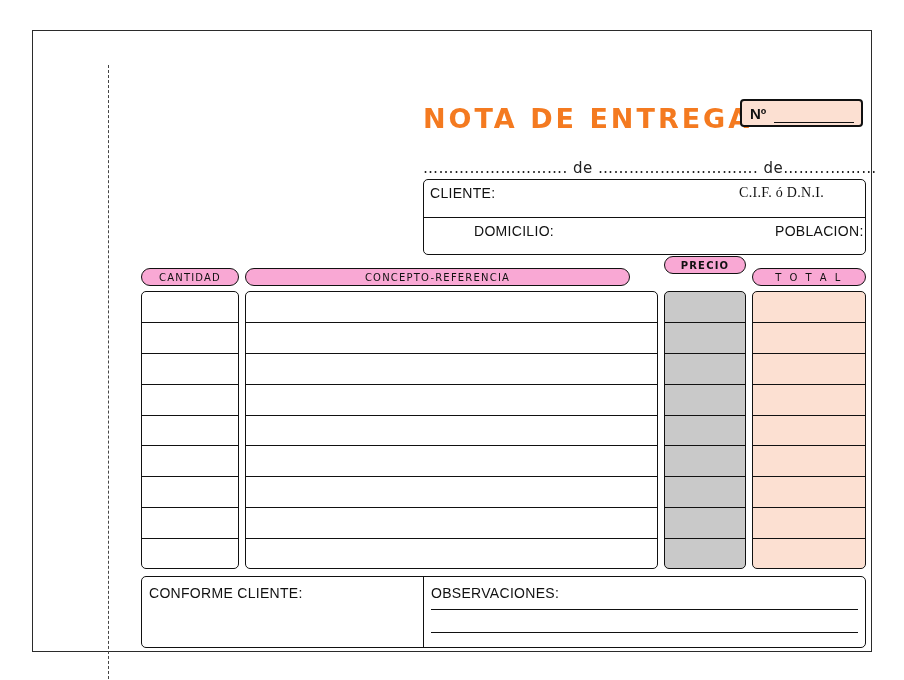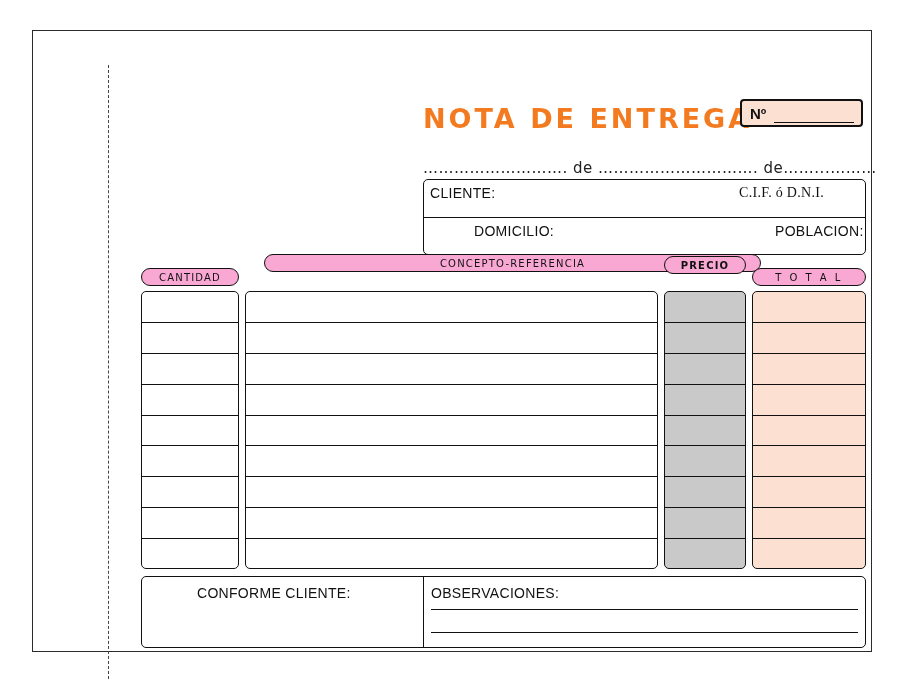--- a/index.html
+++ b/index.html
@@ -129,21 +129,21 @@
     box-sizing: border-box;
     font-size: 10px;
     letter-spacing: 1.2px;
     color: #111;
     display: flex;
     align-items: center;
     justify-content: center;
     font-family: "DejaVu Sans", sans-serif;
   }
   #head-cantidad  { left: 108px; top: 237px; width: 98px; }
-  #head-concepto  { left: 212px; top: 223px; width: 497px; margin-left: 19px; }
+  #head-concepto  { left: 212px; top: 237px; width: 385px; }
   #head-precio    { left: 631px; top: 225px; width: 82px; font-weight: bold; }
   #head-total     { left: 719px; top: 237px; width: 114px; letter-spacing: 2.5px; }
 
   
   .body-col {
     position: absolute;
     top: 260px;
     border: 1.5px solid #111;
     border-radius: 5px;
     box-sizing: border-box;
@@ -180,21 +180,21 @@
     border-radius: 5px;
     box-sizing: border-box;
   }
   #footer-divider {
     position: absolute;
     left: 390px;
     top: 545px;
     height: 72px;
     border-left: 1.5px solid #111;
   }
-  #lbl-conforme { left: 116px; top: 554px; margin-left: 48px; }
+  #lbl-conforme { left: 116px; top: 554px; }
   #lbl-observ   { left: 398px; top: 554px; }
 
   .obs-rule {
     position: absolute;
     left: 398px;
     width: 427px;
     border-top: 1px solid #111;
   }
   #obs-rule-1 { top: 578px; }
   #obs-rule-2 { top: 601px; }

